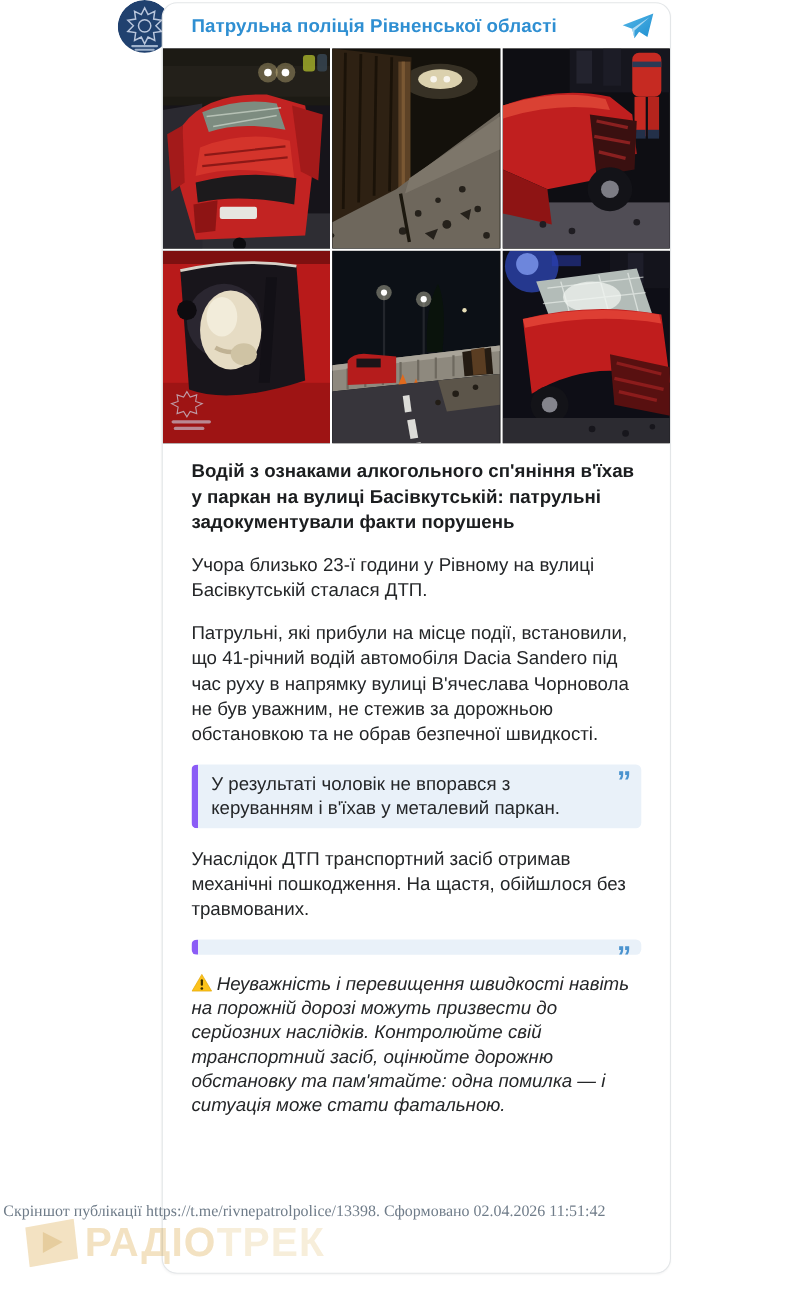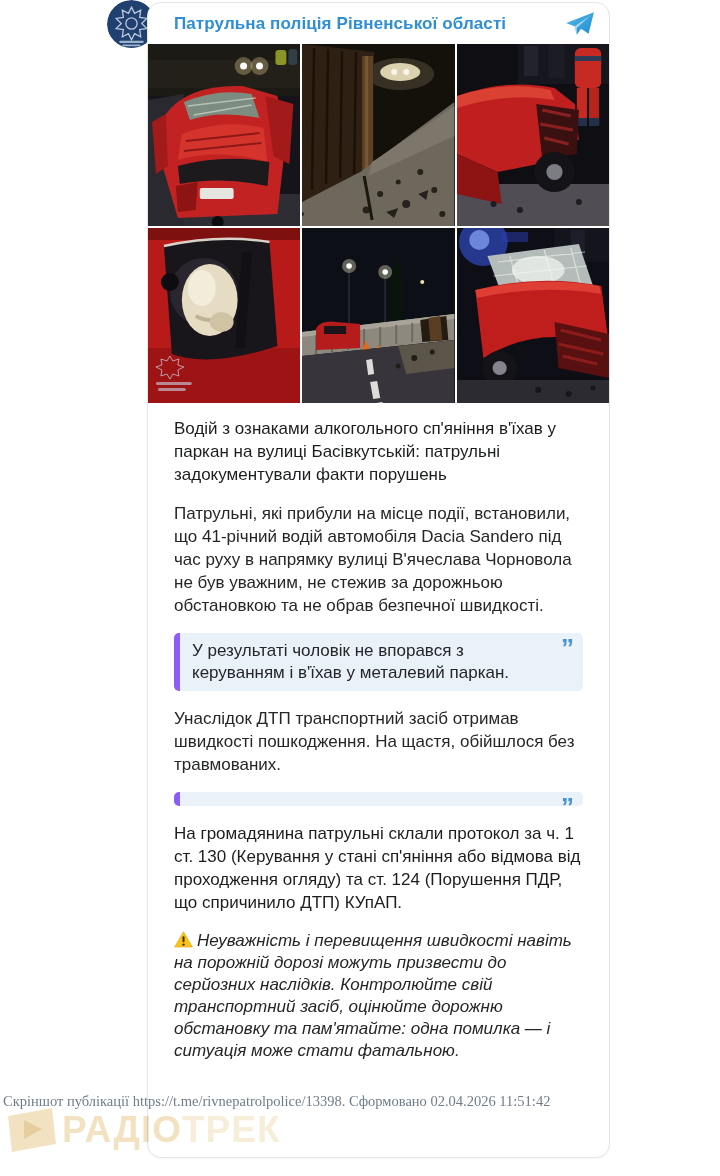--- a/index.html
+++ b/index.html
@@ -24,30 +24,30 @@
 
   
   .collage { flex:none; display:grid; grid-template-columns:1fr 1fr 1fr;
     grid-template-rows:182px 175px; gap:2px; background:#fff; }
   .ph { position:relative; overflow:hidden; background:#111; }
   .ph svg { position:absolute; inset:0; width:100%; height:100%; display:block; }
 
   
   .body { padding:14px 26px 0 26px; color:#242628; font-size:17px; line-height:23px; }
   .blk { margin-bottom:16px; }
-  .bold { font-weight:400; color:#1b1d1f; }
+  .bold { font-weight:700; color:#1b1d1f; }
   .quote { position:relative; background:#e9f1f9; border-left:6px solid #8b5cf6;
     border-radius:5px; padding:7px 34px 7px 12px; line-height:22px; }
   .quote .qmark { position:absolute; top:2px; right:9px; color:#4a93cf;
     font-size:26px; font-weight:700; line-height:1; }
   .warn { font-style:italic; line-height:22px; margin-bottom:0; }
   .warn-icon { display:inline-block; width:19px; height:17px; vertical-align:-2px; margin-right:4px; }
 
   
-  .rt-logo { position:absolute; left:6px; top:1108px; display:flex; align-items:center;
+  .rt-logo { position:absolute; left:21px; top:1108px; display:flex; align-items:center;
     z-index:6; mix-blend-mode:multiply; opacity:.9; pointer-events:none; }
   .rt-icon { width:52px; height:44px; margin-right:4px; }
   .rt-text { font-size:37px; font-weight:800; letter-spacing:1px; color:#f2dfbc;
     font-family:"Liberation Sans",sans-serif; }
   .rt-text .lt { color:#f7ecd6; }
   .caption { position:absolute; left:3px; top:1093px; z-index:7; mix-blend-mode:multiply;
     font-family:"Liberation Serif","DejaVu Serif",serif; font-size:14.5px; color:#6f7c89;
     white-space:nowrap; pointer-events:none; }
 </style>
 </head>
@@ -251,35 +251,35 @@
               <circle cx="110" cy="166" r="3"></circle>
               <circle cx="134" cy="160" r="2.5"></circle>
             </g>
         </svg>
       </div>
     </div>
 
     <div class="body">
       <div class="blk bold">Водій з ознаками алкогольного сп'яніння в'їхав у паркан на вулиці Басівкутській: патрульні задокументували факти порушень</div>
 
+      <div class="blk">Учора близько 23-ї години у Рівному на вулиці Басівкутській сталася ДТП.</div>
 
       <div class="blk">Патрульні, які прибули на місце події, встановили, що 41-річний водій автомобіля Dacia Sandero під час руху в напрямку вулиці В'ячеслава Чорновола не був уважним, не стежив за дорожньою обстановкою та не обрав безпечної швидкості.</div>
 
       <div class="blk quote">
         <span>У результаті чоловік не впорався з керуванням і в'їхав у металевий паркан.</span>
         <span class="qmark">”</span>
       </div>
 
-      <div class="blk">Унаслідок ДТП транспортний засіб отримав швидкості пошкодження. На щастя, обійшлося без травмованих.</div>
+      <div class="blk">Унаслідок ДТП транспортний засіб отримав механічні пошкодження. На щастя, обійшлося без травмованих.</div>
 
       <div class="blk quote">
         <span class="qmark">”</span>
       </div>
 
-      <div class="blk bold">На громадянина патрульні склали протокол за ч. 1 ст. 130 (Керування у стані сп'яніння або відмова від проходження огляду) та ст. 124 (Порушення ПДР, що спричинило ДТП) КУпАП.</div>
 
       <div class="blk warn">
         <svg class="warn-icon" viewBox="0 0 19 17">
           <path d="M9.5 0.8 L18.4 16 L0.6 16 Z" fill="#fcc21b" stroke="#e0a400" stroke-width="0.6"></path>
           <rect x="8.5" y="5.2" width="2" height="6" rx="1" fill="#3a2c00"></rect>
           <circle cx="9.5" cy="13.6" r="1.2" fill="#3a2c00"></circle>
         </svg><span>Неуважність і перевищення швидкості навіть на порожній дорозі можуть призвести до серйозних наслідків. Контролюйте свій транспортний засіб, оцінюйте дорожню обстановку та пам'ятайте: одна помилка — і ситуація може стати фатальною.</span>
       </div>
     </div>
 

